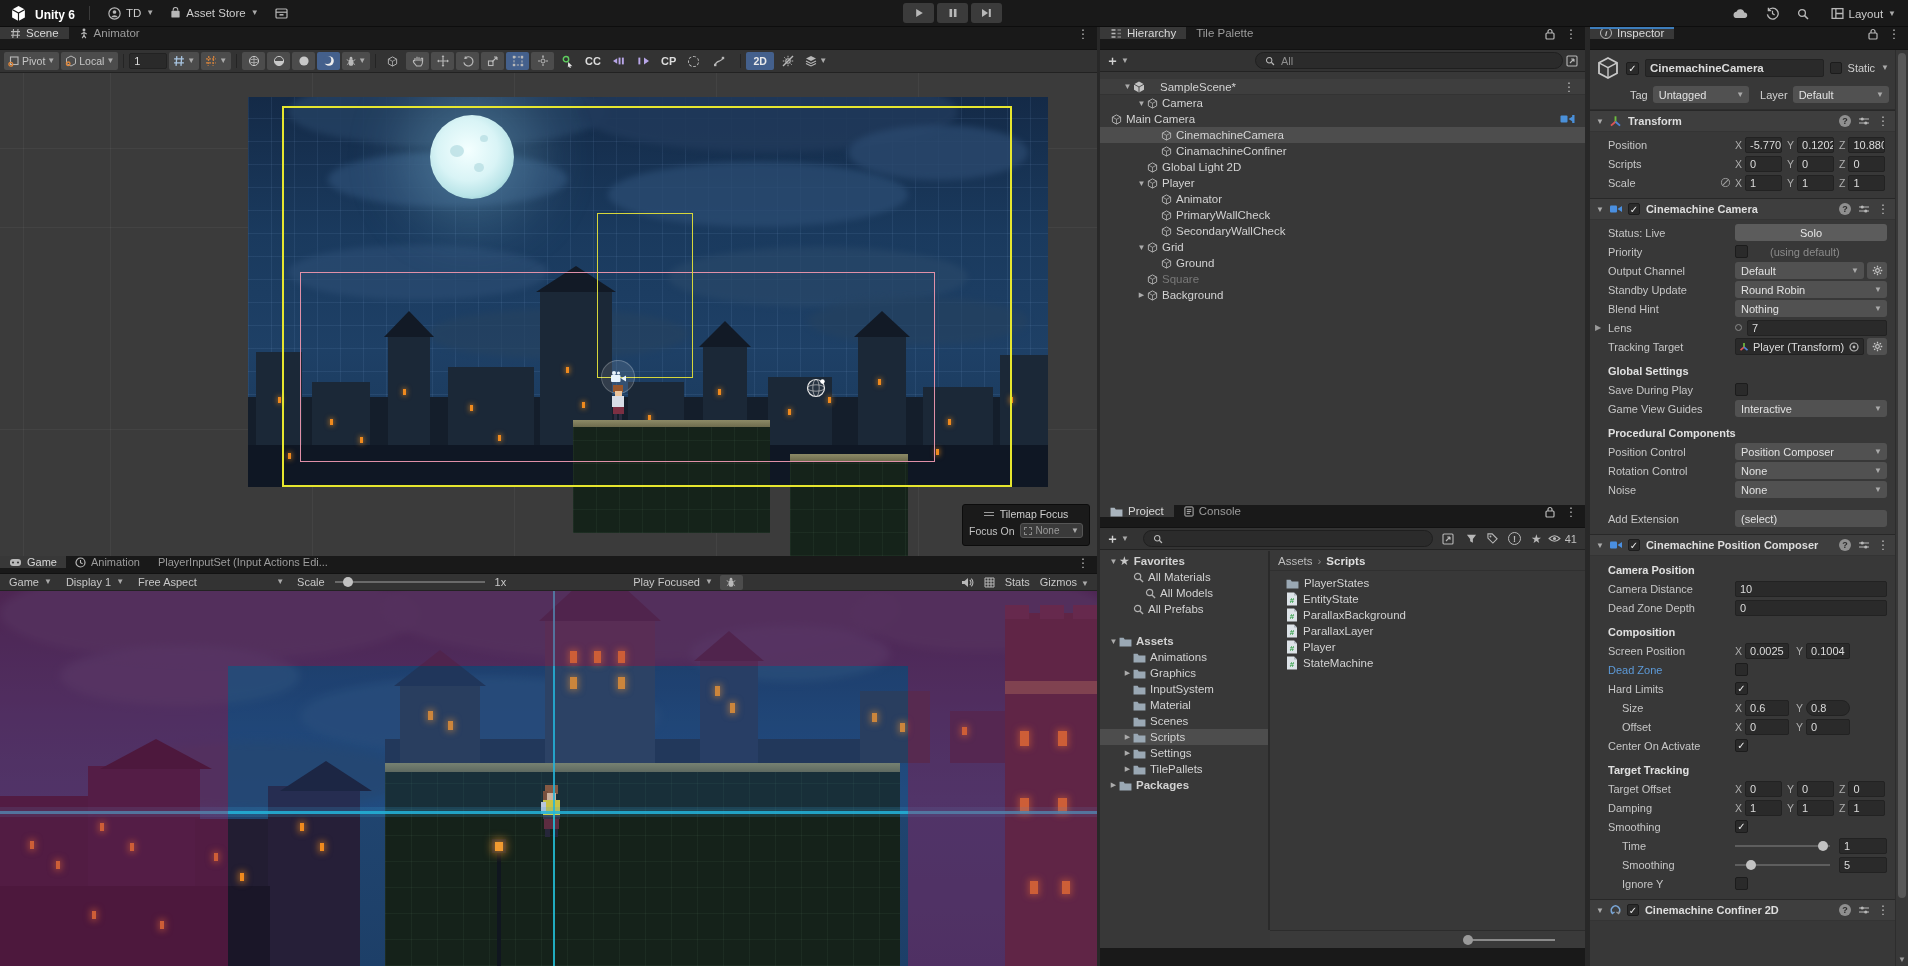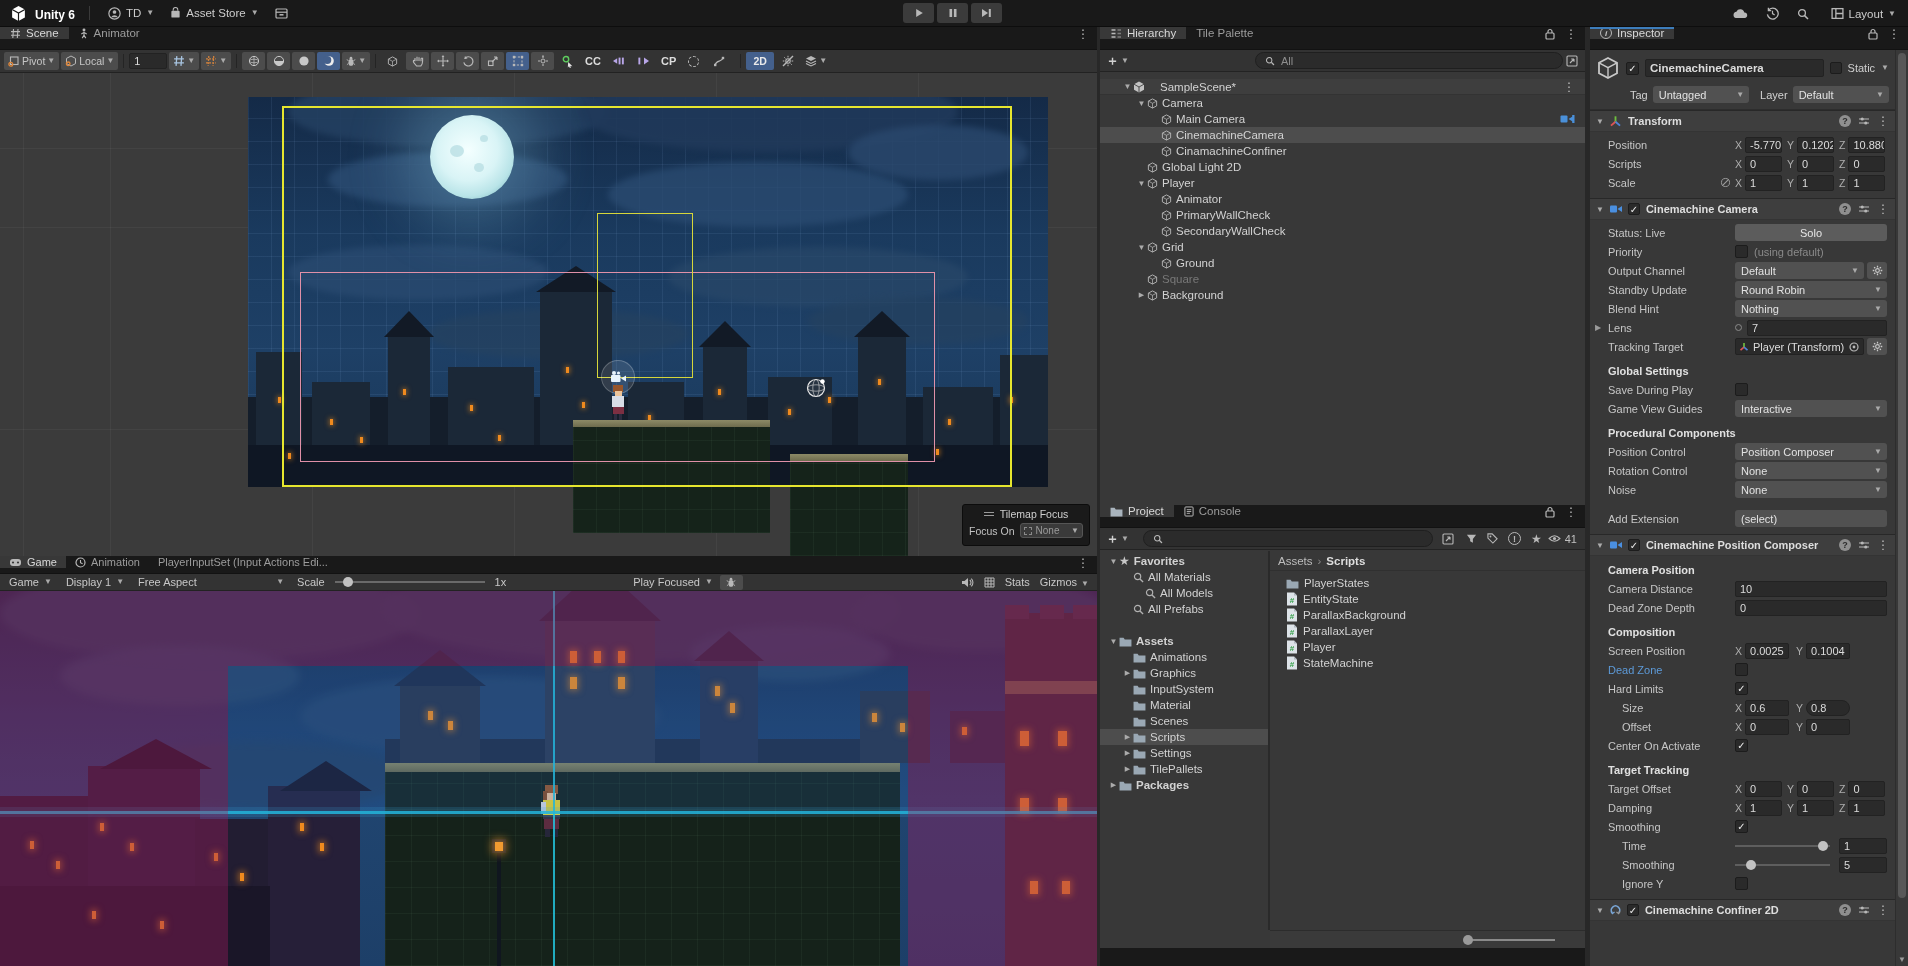--- a/index.html
+++ b/index.html
@@ -102,21 +102,21 @@
   .helpc{width:12px;height:12px;border-radius:50%;background:#8f8f8f;color:#2b2b2b;font-weight:bold;font-size:9px;display:flex;align-items:center;justify-content:center}
   .irow{display:flex;align-items:center;height:19px;padding:0 8px 0 18px;font-size:11px;color:#c6c6c6;position:relative}
   .irow .lbl{width:127px;flex:none;white-space:nowrap;overflow:hidden}
   .irow.ind .lbl{padding-left:14px;width:127px}
   .irow .val{flex:1;display:flex;align-items:center;min-width:0}
   .ihdr{font-weight:bold;color:#e0e0e0;padding:9px 0 3px 18px;font-size:11px}
   .ihdr.first{padding-top:5px}
   .axis{color:#aeaeae;margin-right:3px;font-size:10.5px;flex:none}
   .vf3{width:37px;margin-right:5px;flex:none}
   .vf2{width:44px;margin-right:7px;flex:none}
-  .note{color:#8a8a8a;margin-left:6px}
+  .note{color:#8a8a8a;margin-left:22px}
   .solo{flex:1;height:17px;background:#5c5c5c;border-radius:3px;display:flex;align-items:center;justify-content:center;color:#e6e6e6}
   .gearbtn{width:20px;height:17px;background:#515151;border-radius:3px;display:flex;align-items:center;justify-content:center;margin-left:3px;flex:none;color:#c9c9c9}
   .fold{position:absolute;left:5px;font-size:8px;color:#9a9a9a}
   .ring{width:7px;height:7px;border:1px solid #8a8a8a;border-radius:50%;margin-right:5px;flex:none}
   .objfield{flex:1;background:#2a2a2a;border:1px solid #222;border-radius:2px;height:17px;display:flex;align-items:center;gap:4px;padding:0 3px;color:#dcdcdc;min-width:0}
   .objfield .tx{flex:1;white-space:nowrap;overflow:hidden}
   .sl-track{flex:1;height:2px;background:#5e5e5e;position:relative;margin-right:9px}
   .sl-thumb{position:absolute;top:-4px;width:10px;height:10px;border-radius:50%;background:#c2c2c2}
   .sl-val{width:48px;flex:none}
   .accent{color:#5d9ad8}
@@ -788,21 +788,21 @@
       <div class="hrow" style="padding-left: 36px;">
         <span class="arr">▼</span>
         <span class="ico oic">
           <svg width="11" height="11" viewBox="0 0 12 12">
             <path d="M6 1 L10.5 3.4 V8.6 L6 11 L1.5 8.6 V3.4 Z" fill="none" stroke="currentColor" stroke-width="1"></path>
             <path d="M1.5 3.4 L6 5.8 L10.5 3.4 M6 5.8 V11" fill="none" stroke="currentColor" stroke-width=".8"></path>
           </svg>
         </span>
         <span>Camera</span>
       </div>
-      <div class="hrow" style="padding-left: 50px;">
+      <div class="hrow" style="">
         <span class="arr"></span>
         <span class="ico oic">
           <svg width="11" height="11" viewBox="0 0 12 12">
             <path d="M6 1 L10.5 3.4 V8.6 L6 11 L1.5 8.6 V3.4 Z" fill="none" stroke="currentColor" stroke-width="1"></path>
             <path d="M1.5 3.4 L6 5.8 L10.5 3.4 M6 5.8 V11" fill="none" stroke="currentColor" stroke-width=".8"></path>
           </svg>
         </span>
         <span>Main Camera</span>
         <span class="badge">
           <svg width="15" height="12" viewBox="0 0 15 12">

